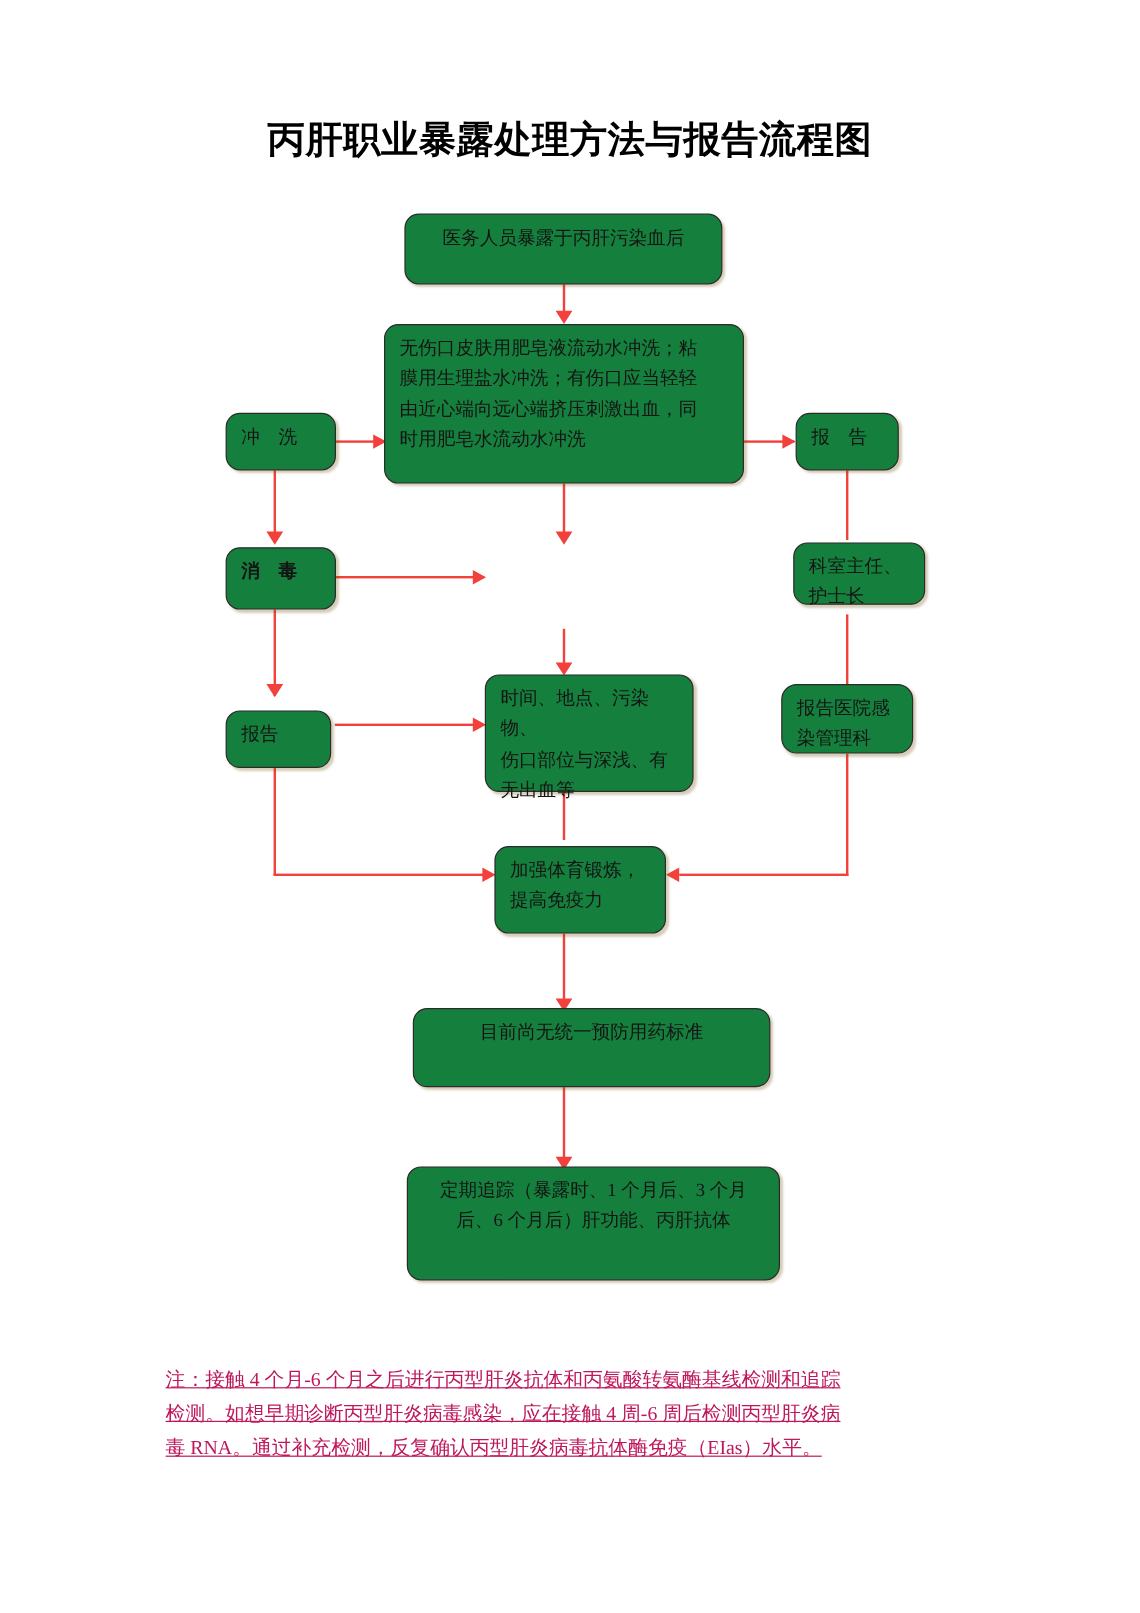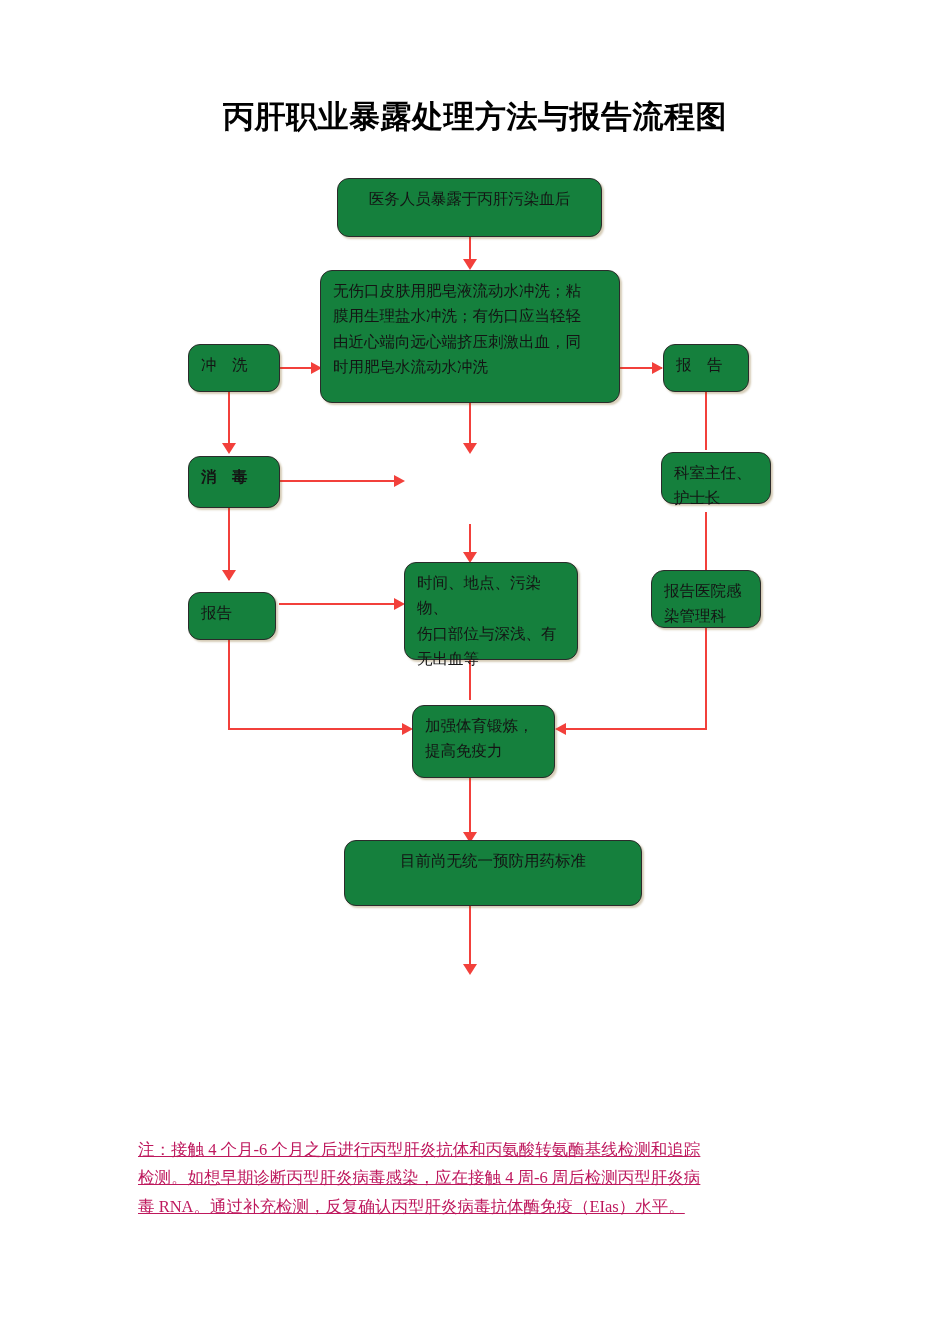--- a/index.html
+++ b/index.html
@@ -196,18 +196,22 @@
 
   <div class="node lead" style="left:412px; top:705px; width:143px; height:73px;">
     <span class="txt">加强体育锻炼，
 提高免疫力</span>
   </div>
 
   <div class="node center" style="left:344px; top:840px; width:298px; height:66px;">
     <span class="txt">目前尚无统一预防用药标准</span>
   </div>
 
+  <div class="node center" style="left:339px; top:972px; width:311px; height:95px;">
+    <span class="txt">定期追踪（暴露时、1 个月后、3 个月
+后、6 个月后）肝功能、丙肝抗体</span>
+  </div>
 
   <div id="footnote">注：接触 4 个月-6 个月之后进行丙型肝炎抗体和丙氨酸转氨酶基线检测和追踪
 检测。如想早期诊断丙型肝炎病毒感染，应在接触 4 周-6 周后检测丙型肝炎病
 毒 RNA。通过补充检测，反复确认丙型肝炎病毒抗体酶免疫（EIas）水平。</div>
 
 </div>
 
 </body></html>

